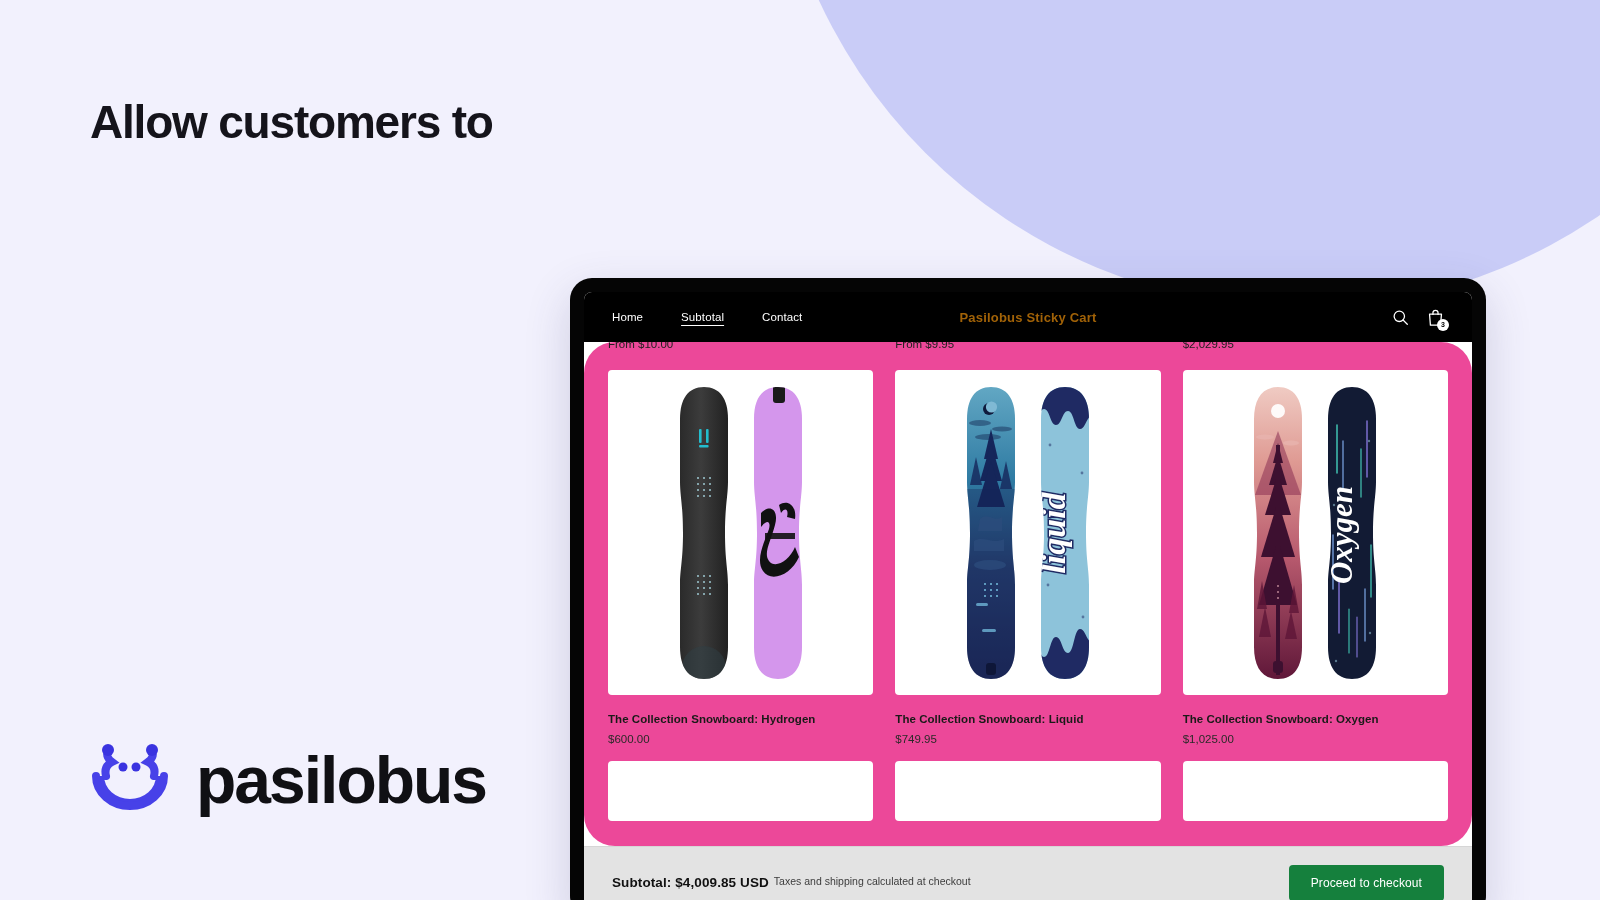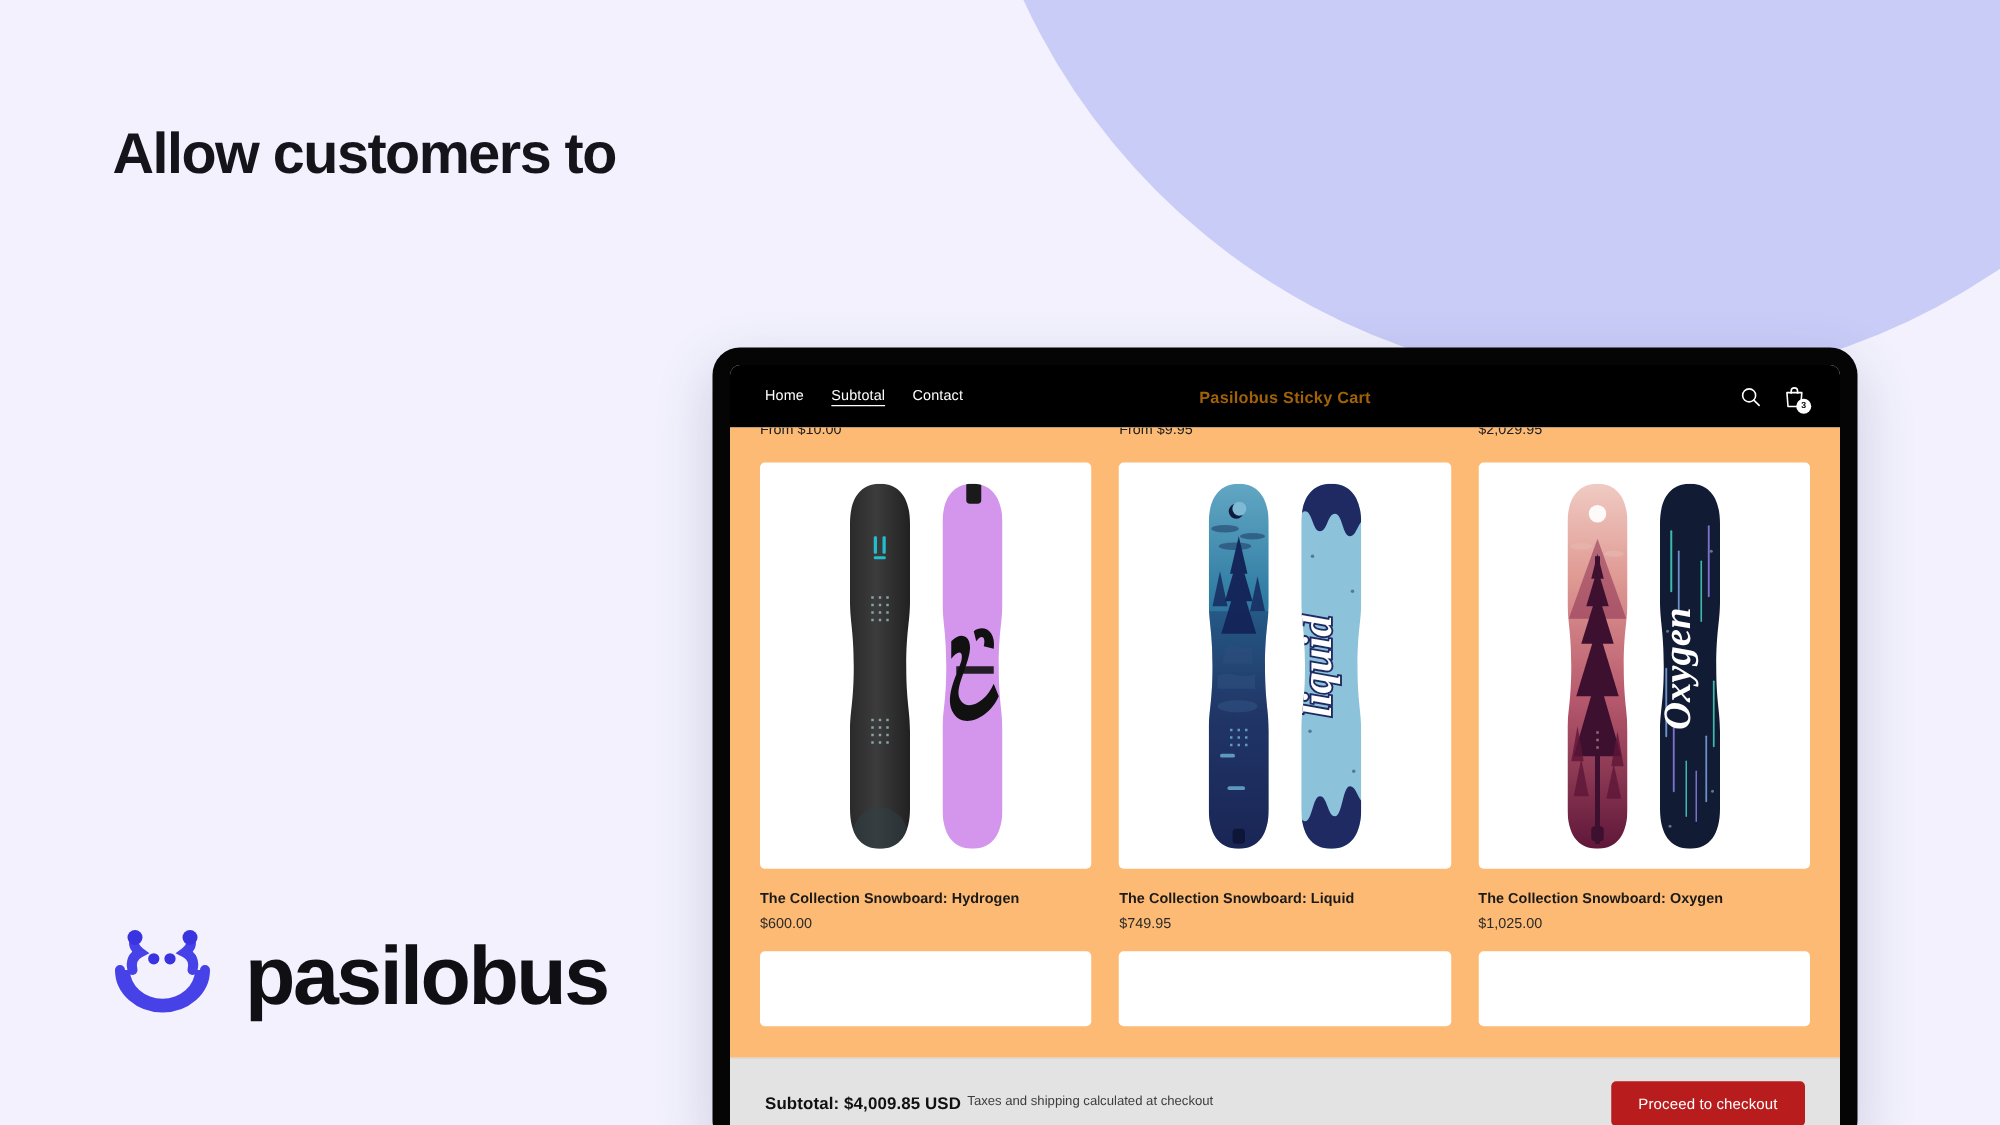--- a/index.html
+++ b/index.html
@@ -73,21 +73,21 @@
   
   .store-header {
     height:50px;
     background:#000000;
     display:flex;
     align-items:center;
     padding:0 28px;
     flex:0 0 auto;
     position:relative;
   }
-  .nav-links { display:flex; gap:22px; align-items:center; }
+  .nav-links { display:flex; gap:38px; align-items:center; }
   .nav-link {
     color:#ffffff;
     font-size:11.5px;
     text-decoration:none;
     letter-spacing:.1px;
     white-space:nowrap;
   }
   .nav-link.active { text-decoration:underline; text-underline-offset:4px; }
   .store-title {
     position:absolute;
@@ -122,24 +122,25 @@
     font-size:7px;
     font-weight:700;
     display:flex; align-items:center; justify-content:center;
     padding:0 2px;
     line-height:1;
   }
 
   
   .catalog {
     flex:1 1 auto;
-    background:#fdba74;
+    background:#ec4899;
     overflow:hidden;
     position:relative;
     padding:0 24px;
+    border-radius:31px;
   }
   .cut-row {
     display:grid;
     grid-template-columns:repeat(3,1fr);
     gap:22px;
     height:14px;
     overflow:hidden;
   }
   .cut-price {
     font-size:11.5px;
@@ -206,21 +207,21 @@
     font-weight:700;
     color:#111111;
     letter-spacing:.1px;
   }
   .tax-note {
     font-size:10.5px;
     color:#3d3d3d;
   }
   .checkout-btn {
     margin-left:auto;
-    background:#b91c1c;
+    background:#15803d;
     color:#ffffff;
     border:none;
     border-radius:4px;
     font-size:12px;
     font-family:"Liberation Sans", sans-serif;
     padding:0 22px;
     height:36px;
     cursor:pointer;
     letter-spacing:.1px;
   }

